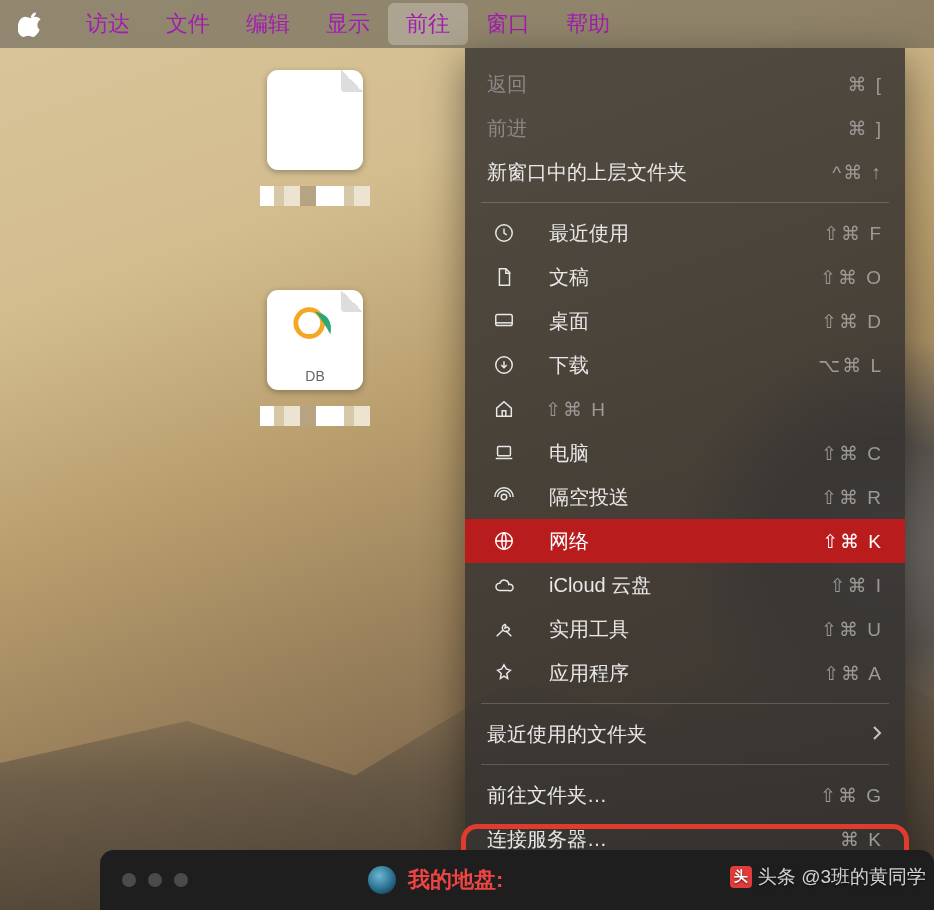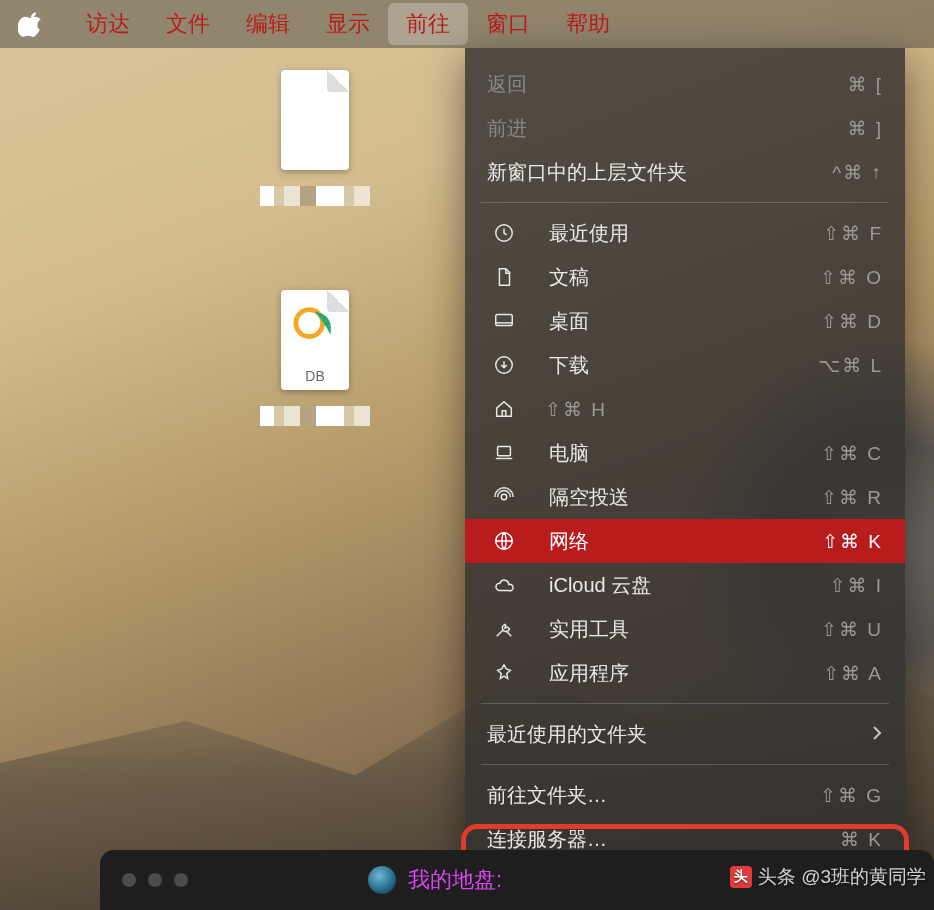--- a/index.html
+++ b/index.html
@@ -19,33 +19,33 @@
     clip-path: polygon(0 100%, 0 65%, 20% 55%, 38% 68%, 55% 45%, 70% 55%, 85% 30%, 100% 50%, 100% 100%);
     opacity:.55;
   }
 
   
   .menubar {
     position: absolute; top:0; left:0; right:0; height:48px;
     background: rgba(60,60,60,0.45);
     backdrop-filter: blur(20px);
     display:flex; align-items:center; padding:0 18px;
-    color:#b91c1c; font-size:22px;
+    color:#a21caf; font-size:22px;
   }
   .menubar .apple { width:26px; height:26px; margin-right:24px; fill:#fff; display:block;}
   .menubar .item { padding:6px 18px; border-radius:6px; cursor:default; }
   .menubar .item.active { background: rgba(255,255,255,0.25); }
 
   
   .file-icon { position:absolute; left:260px; width:110px; text-align:center; }
   .file-icon.first { top:70px; }
   .file-icon.second { top:290px; }
   .file-icon .page {
-    width:68px; height:100px; margin:0 auto 16px; background:#fff;
-    border-radius:4px; position:relative;
+    width:96px; height:100px; margin:0 auto 16px; background:#fff;
+    border-radius:11px; position:relative;
     box-shadow: 0 2px 6px rgba(0,0,0,.3);
   }
   .file-icon .page::after{
     content:""; position:absolute; top:0; right:0; width:22px; height:22px;
     background:linear-gradient(225deg, transparent 50%, #ddd 50%);
     border-bottom-left-radius:4px;
   }
   .file-icon .dbmark{
     position:absolute; left:0; right:0; top:12px; text-align:center;
   }
@@ -90,21 +90,21 @@
 
   
   .minibar{
     position:absolute; left:100px; bottom:0; width:834px; height:60px;
     background:#1e1e1e; border-radius:14px 14px 0 0;
     display:flex; align-items:center; padding:0 22px; color:#ccc;
   }
   .traffic{ display:flex; gap:12px; margin-right:180px; }
   .traffic span{ width:14px; height:14px; border-radius:50%; background:#4b4b4b; display:block; }
   .minibar .disk-icon{ width:28px; height:28px; border-radius:50%; background:radial-gradient(circle at 40% 35%, #6fb7d6 0%, #2a6f8e 55%, #0a2a3a 100%); margin-right:12px; }
-  .minibar .title{ font-size:22px; color:#d946ef; }
+  .minibar .title{ font-size:22px; color:#ef4444;font-weight:bold; }
 
   
   .watermark{
     position:absolute; right:8px; bottom:20px;
     color:rgba(255,255,255,.8); font-size:19px;
     display:flex; align-items:center; gap:6px;
     text-shadow:0 1px 2px rgba(0,0,0,.6);
   }
   .watermark .logo{
     width:22px; height:22px; border-radius:4px; background:#e23b3b;

